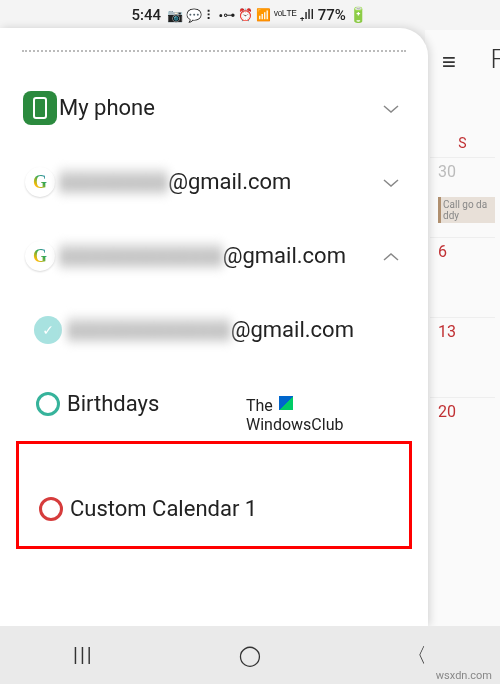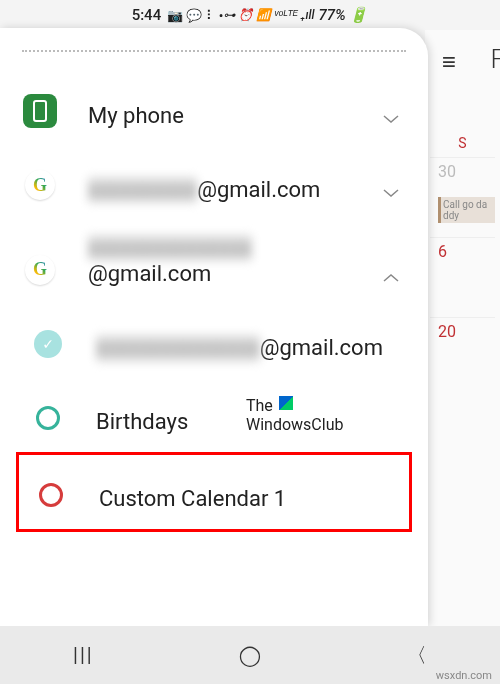--- a/index.html
+++ b/index.html
@@ -15,21 +15,21 @@
     height: 30px;
     display: flex;
     justify-content: center;
     align-items: center;
     padding: 0 14px;
     font-size: 15px;
     font-weight: 500;
     color: #222;
   }
   .status-left, .status-right { display: flex; align-items: center; gap: 6px; }
-  .status-right { gap: 4px; font-style: italic; }
+  .status-right { gap: 4px; }
   .bg-right {
     position: absolute;
     right: 0;
     top: 30px;
     width: 75px;
     height: 596px;
     background: #fafafa;
   }
   .bg-title {
     font-size: 26px;
@@ -90,23 +90,23 @@
     box-shadow: 2px 0 8px rgba(0,0,0,0.15);
     padding: 22px 8px 10px 8px;
   }
   .drawer-dots {
     height: 3px;
     border-top: 2px dotted #bbb;
     margin: 0 14px 18px 14px;
   }
   .row {
     display: flex;
-    align-items: flex-end;
+    align-items: center;
     padding: 16px 14px;
-    gap: 30px;
+    gap: 1px;
     min-height: 74px;
   }
   .row .lead {
     width: 36px;
     height: 36px;
     display: flex;
     align-items: center;
     justify-content: center;
     flex-shrink: 0;
   }
@@ -243,20 +243,23 @@
     <div class="day-label">S</div>
     <div class="cal-cell faded">
       <span>30</span>
       <div class="ev-pill">Call go da
 ddy</div>
     </div>
     <div class="cal-cell">
       <span>6</span>
     </div>
     <div class="cal-cell">
+      <span>13</span>
+    </div>
+    <div class="cal-cell">
       <span>20</span>
     </div>
   </div>
 </div>
 
 <div class="drawer">
   <div class="drawer-dots"></div>
 
   <div class="row">
     <div class="lead">
@@ -314,21 +317,21 @@
   </div>
 
   <div class="row" style="padding-left:22px;">
     <div class="lead">
         <div class="icon-ring"></div>
       </div>
     <div class="label">Birthdays</div>
   </div>
 
   <div class="highlight-box">
-    <div class="row" style="padding-left:14px;">
+    <div class="row" style="padding-left:14px;margin-top:28px;">
       <div class="lead">
           <div class="icon-ring red"></div>
         </div>
       <div class="label">Custom Calendar 1</div>
     </div>
   </div>
 </div>
 
 <div class="watermark" style="left:246px; top:396px;">
   <span>The</span>

